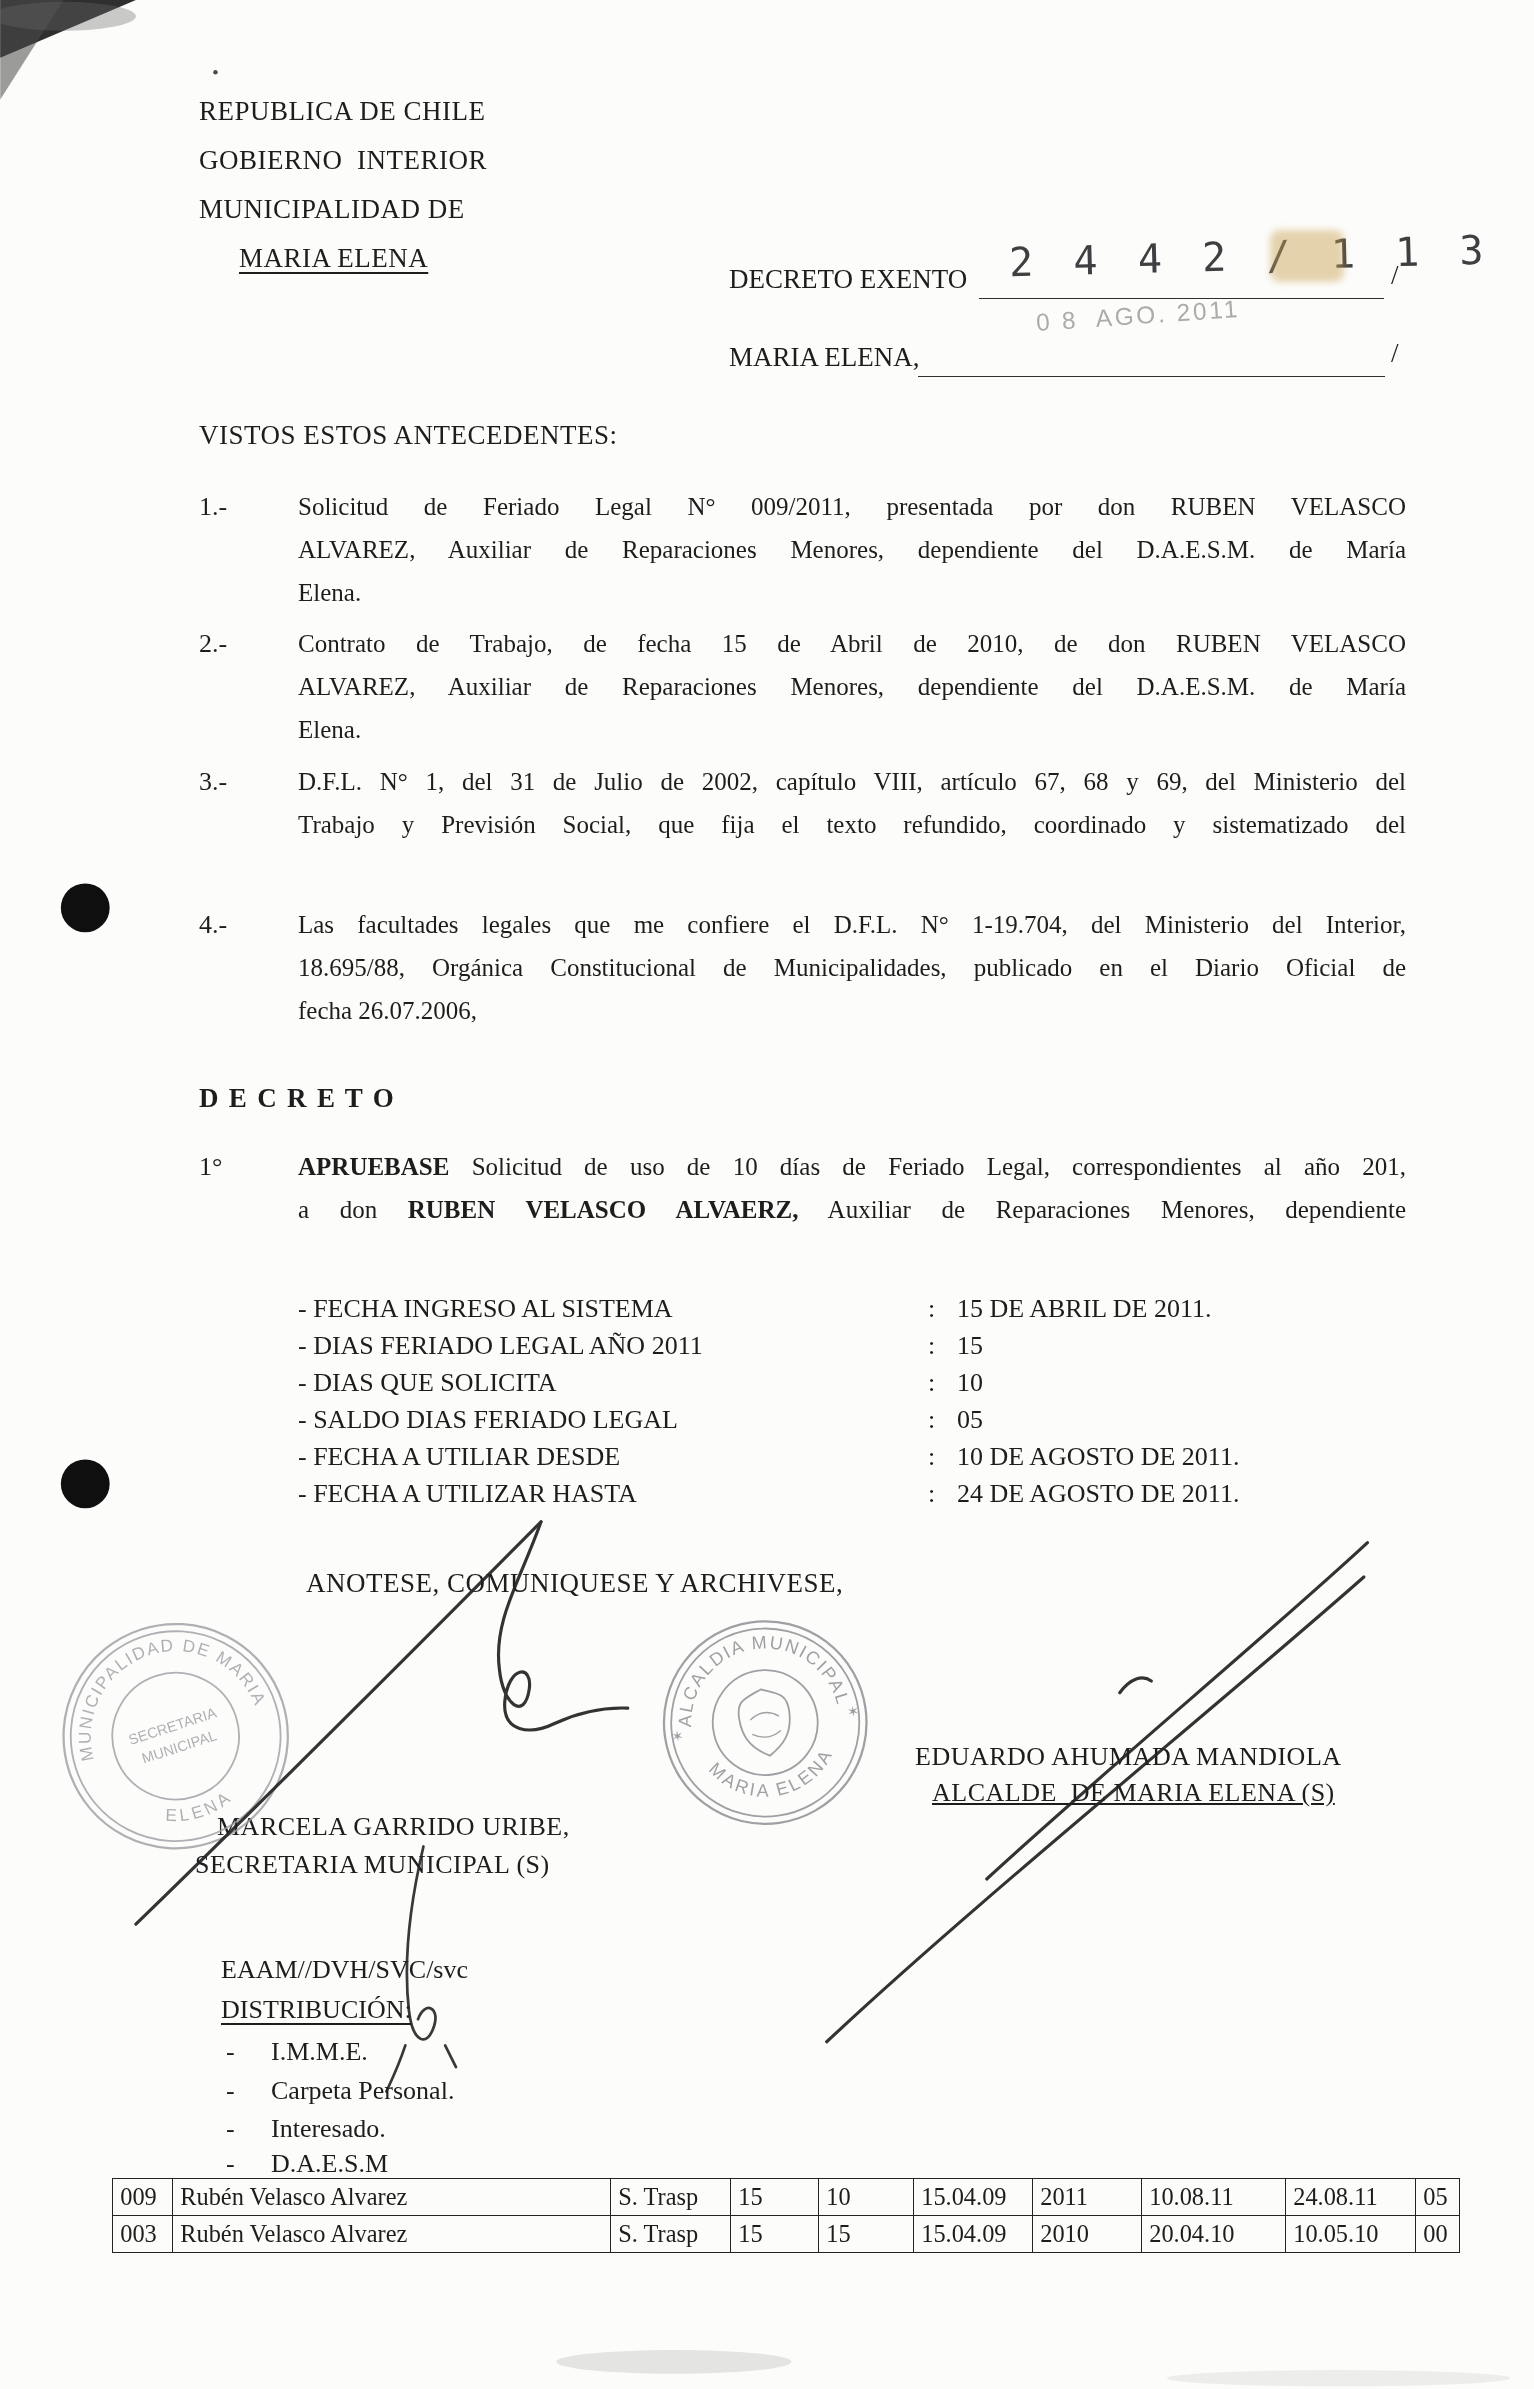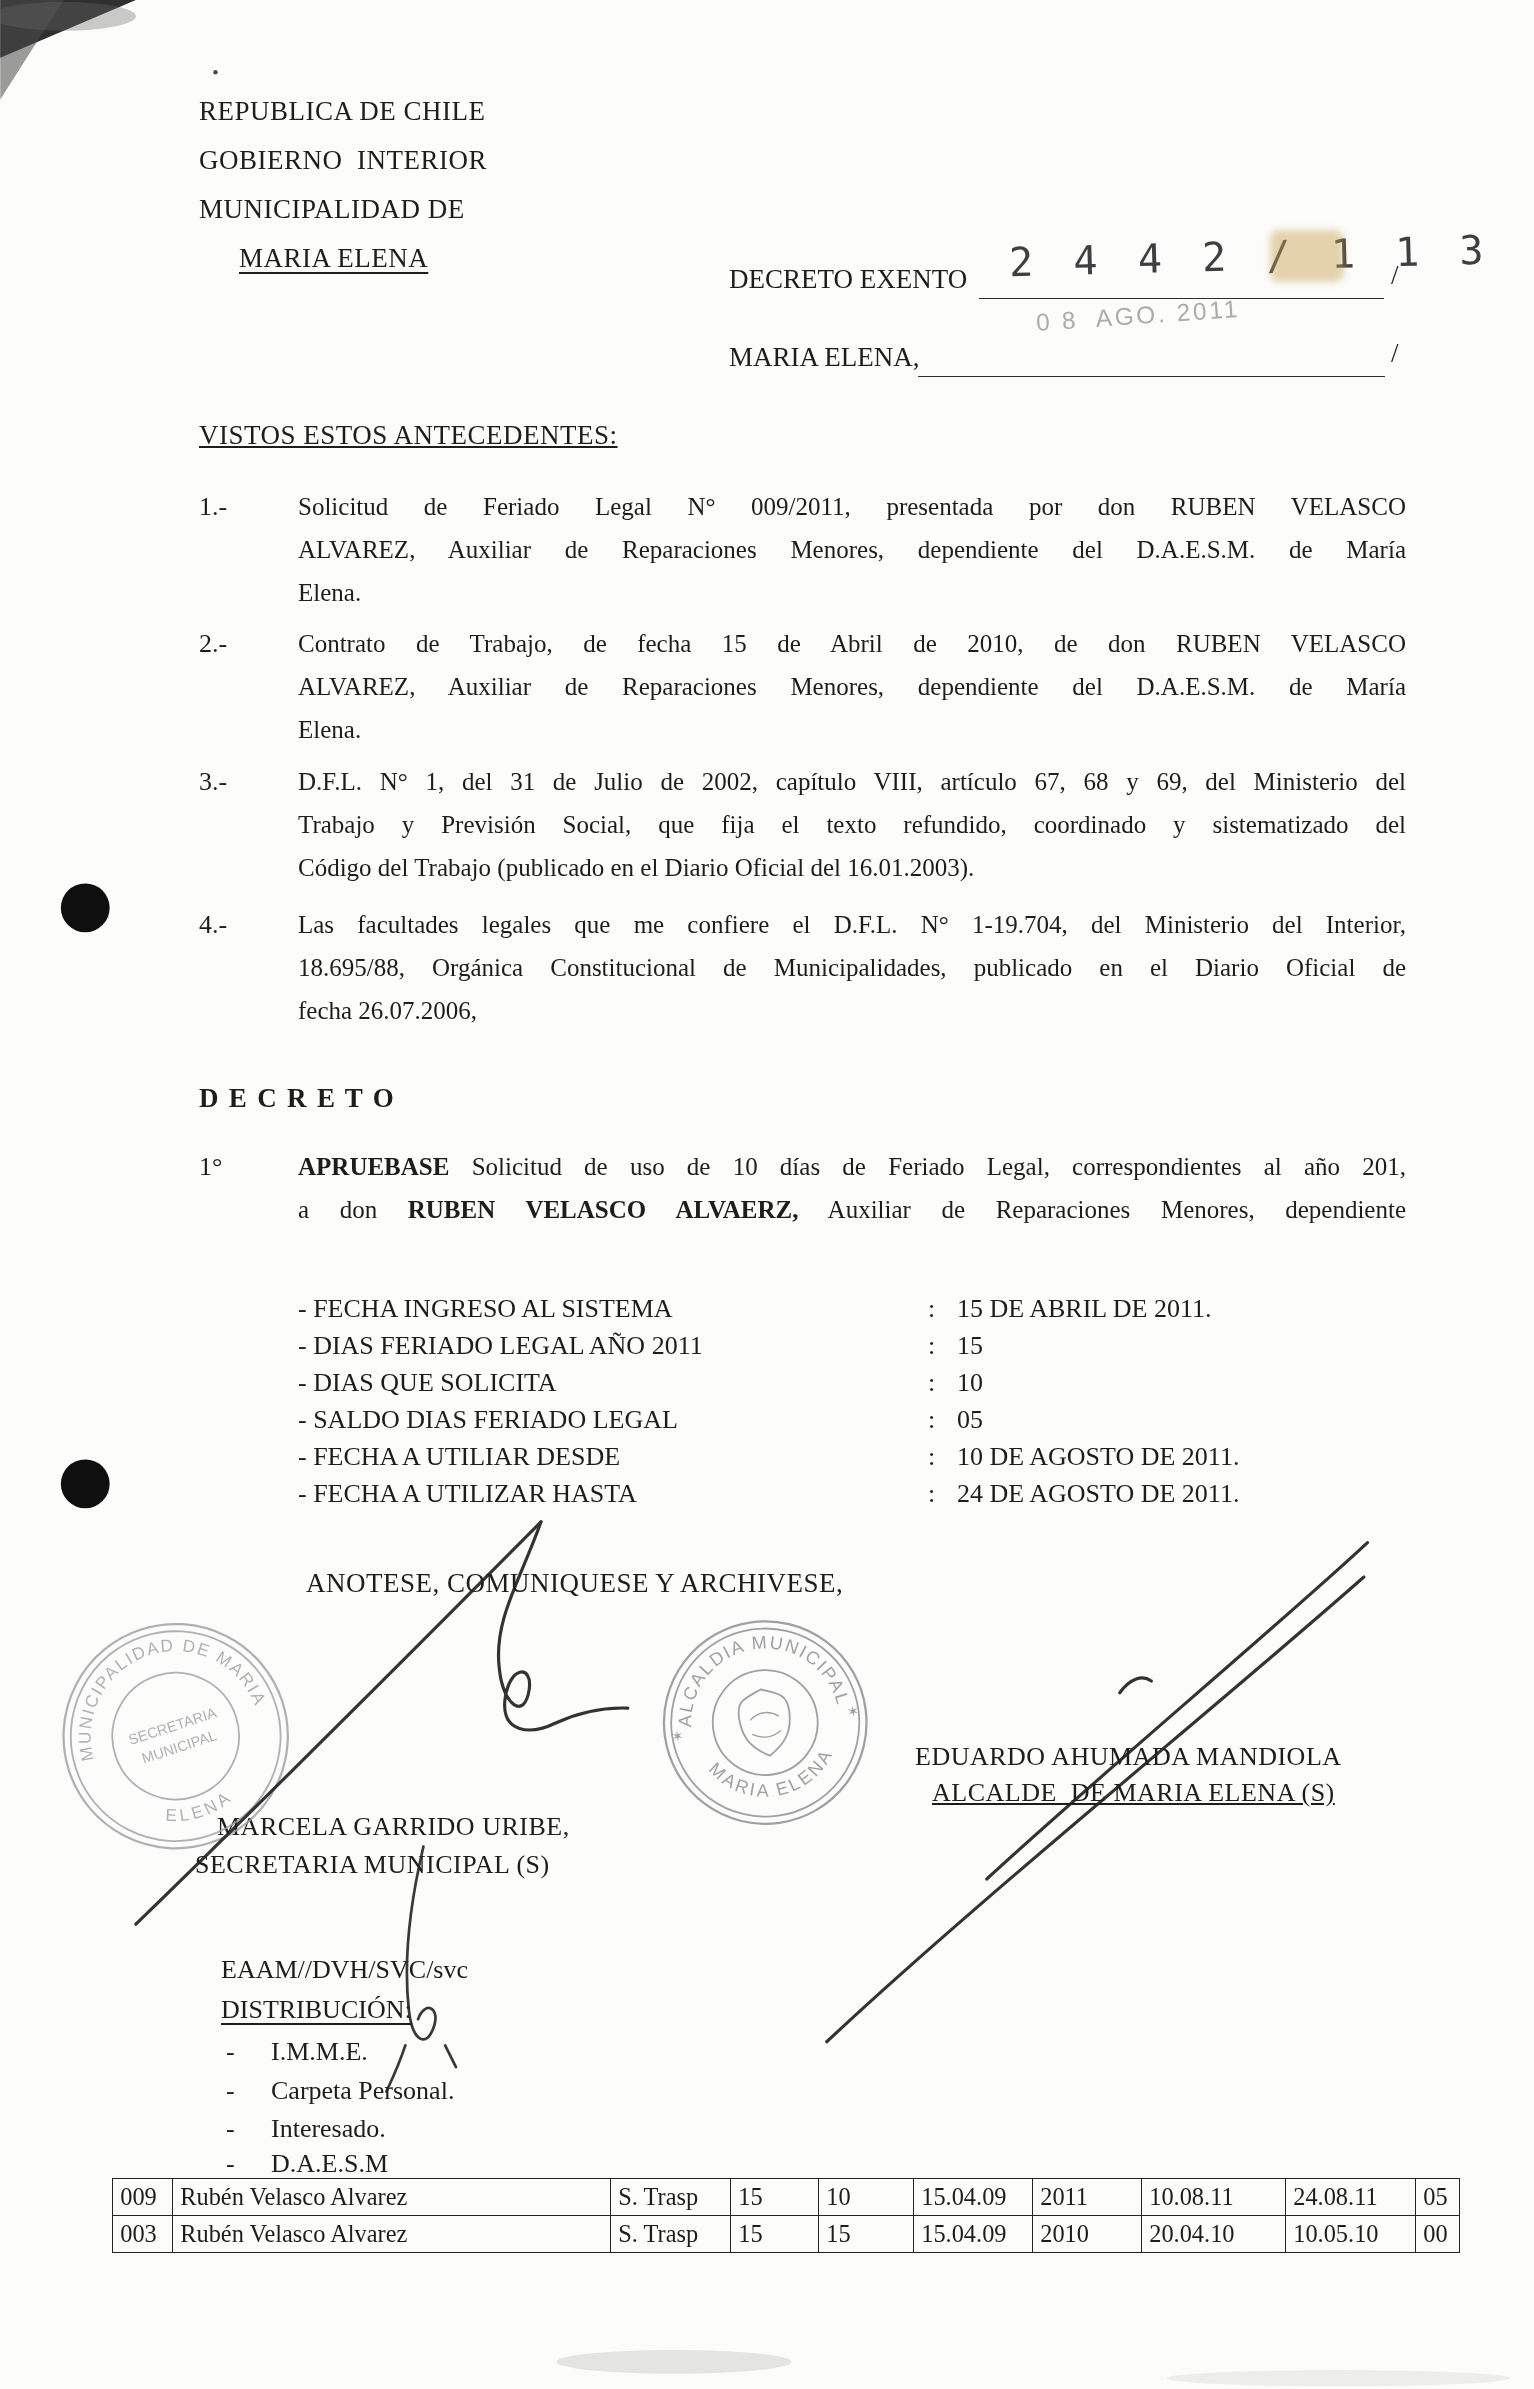--- a/index.html
+++ b/index.html
@@ -30,21 +30,21 @@
   .stamp-smudge{
     left:1270px;top:230px;width:74px;height:52px;background:#c8a050;
     opacity:.45;border-radius:9px;filter:blur(3.6px);
   }
   .date-stamp{
     left:1036px;top:302px;font-family:"Liberation Sans",sans-serif;
     font-size:24.4px;letter-spacing:2.7px;color:#a5a3a0;white-space:pre;
     transform:rotate(-4deg);opacity:.9;
   }
 
-  .vistos{left:199px;top:420px;font-size:27px;letter-spacing:0.5px;text-decoration:underline;}
+  .vistos{left:199px;top:420px;font-size:27px;letter-spacing:0.5px;}
 
   .ant{left:199px;display:flex;width:1212px;}
   .ant-num{flex:none;width:99px;font-size:26px;line-height:43px;}
   .ant-text{width:1108px;font-size:25px;line-height:43px;}
   .jl{text-align:justify;text-align-last:justify;}
   .jend{text-align:left;}
   b{font-weight:bold;}
 
   .decreto-heading{left:199px;top:1083px;font-size:27px;font-weight:bold;letter-spacing:1.8px;white-space:pre;}
 
@@ -119,21 +119,20 @@
       <div class="jl">ALVAREZ, Auxiliar de Reparaciones Menores, dependiente del D.A.E.S.M. de María</div>
       <div class="jend">Elena.</div>
     </div>
   </div>
 
   <div class="abs ant" style="top:760px">
     <div class="ant-num">3.-</div>
     <div class="ant-text">
       <div class="jl">D.F.L. N° 1, del 31 de Julio de 2002, capítulo VIII, artículo 67, 68 y 69, del Ministerio del</div>
       <div class="jl">Trabajo y Previsión Social, que fija el texto refundido, coordinado y sistematizado del</div>
-      <div class="jend">Código del Trabajo (publicado en el Diario Oficial del 16.01.2003).</div>
     </div>
   </div>
 
   <div class="abs ant" style="top:903px">
     <div class="ant-num">4.-</div>
     <div class="ant-text">
       <div class="jl">Las facultades legales que me confiere el D.F.L. N° 1-19.704, del Ministerio del Interior,</div>
       <div class="jl">18.695/88, Orgánica Constitucional de Municipalidades, publicado en el Diario Oficial de</div>
       <div class="jend">fecha 26.07.2006,</div>
     </div>

